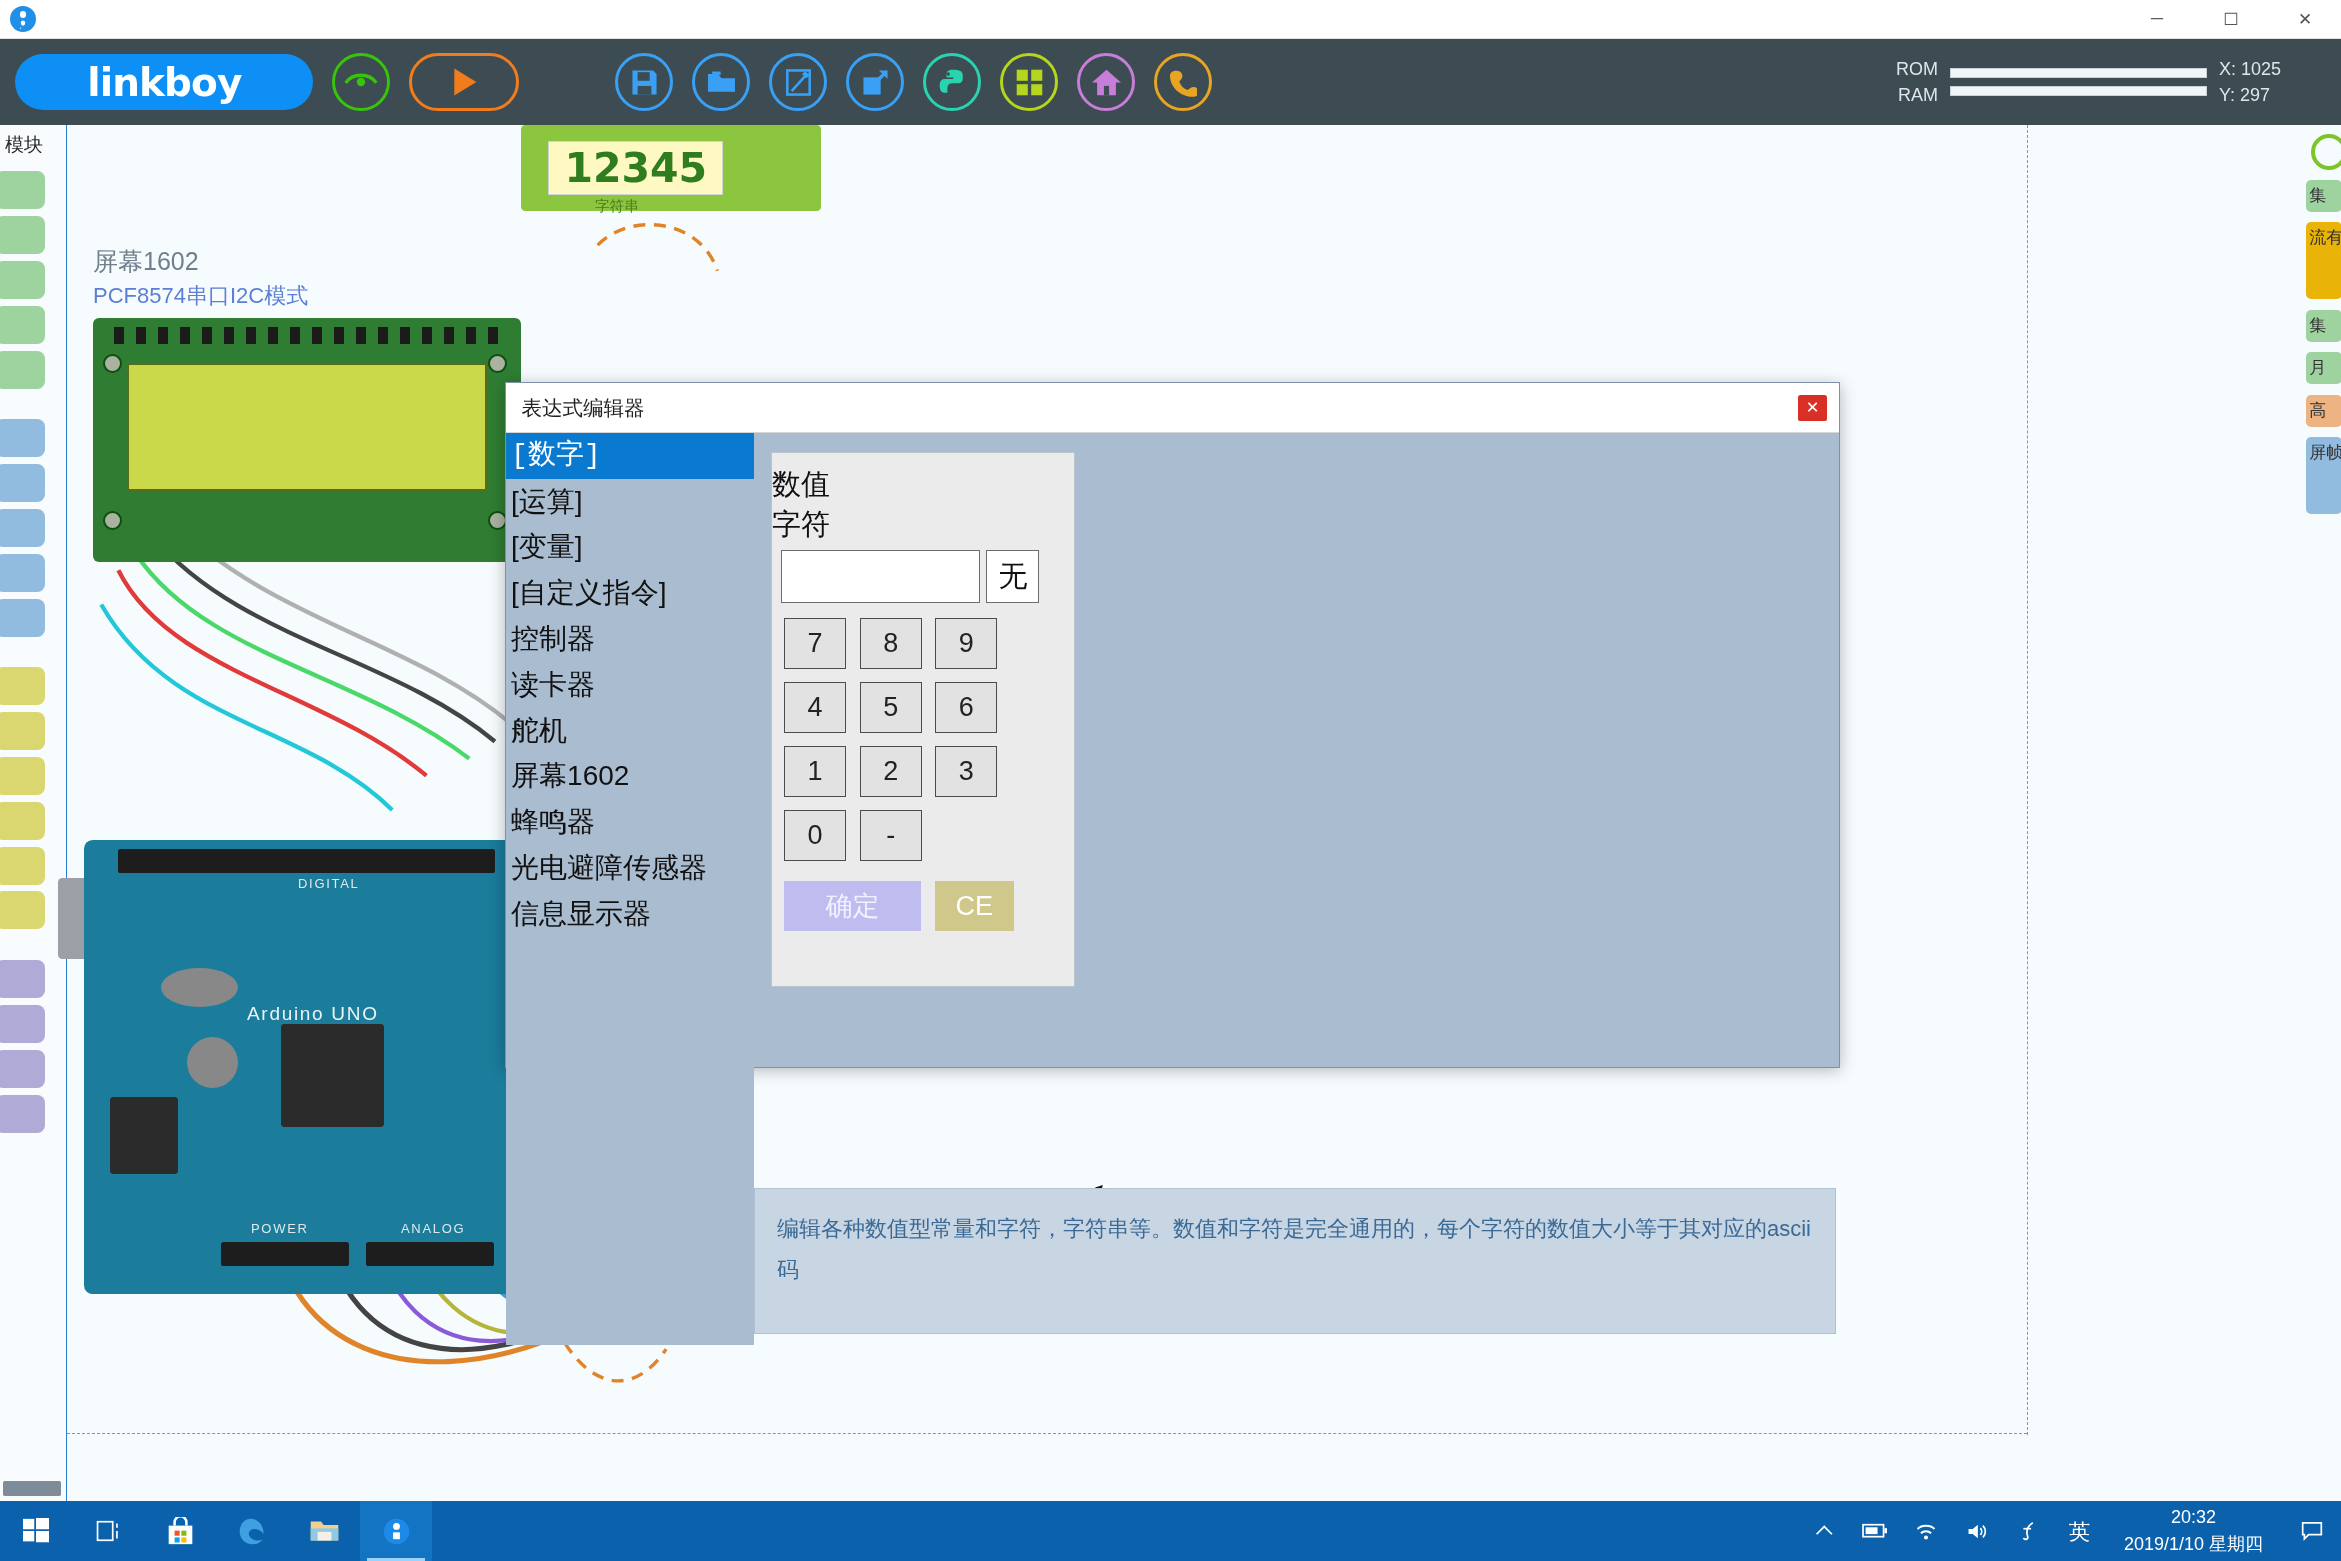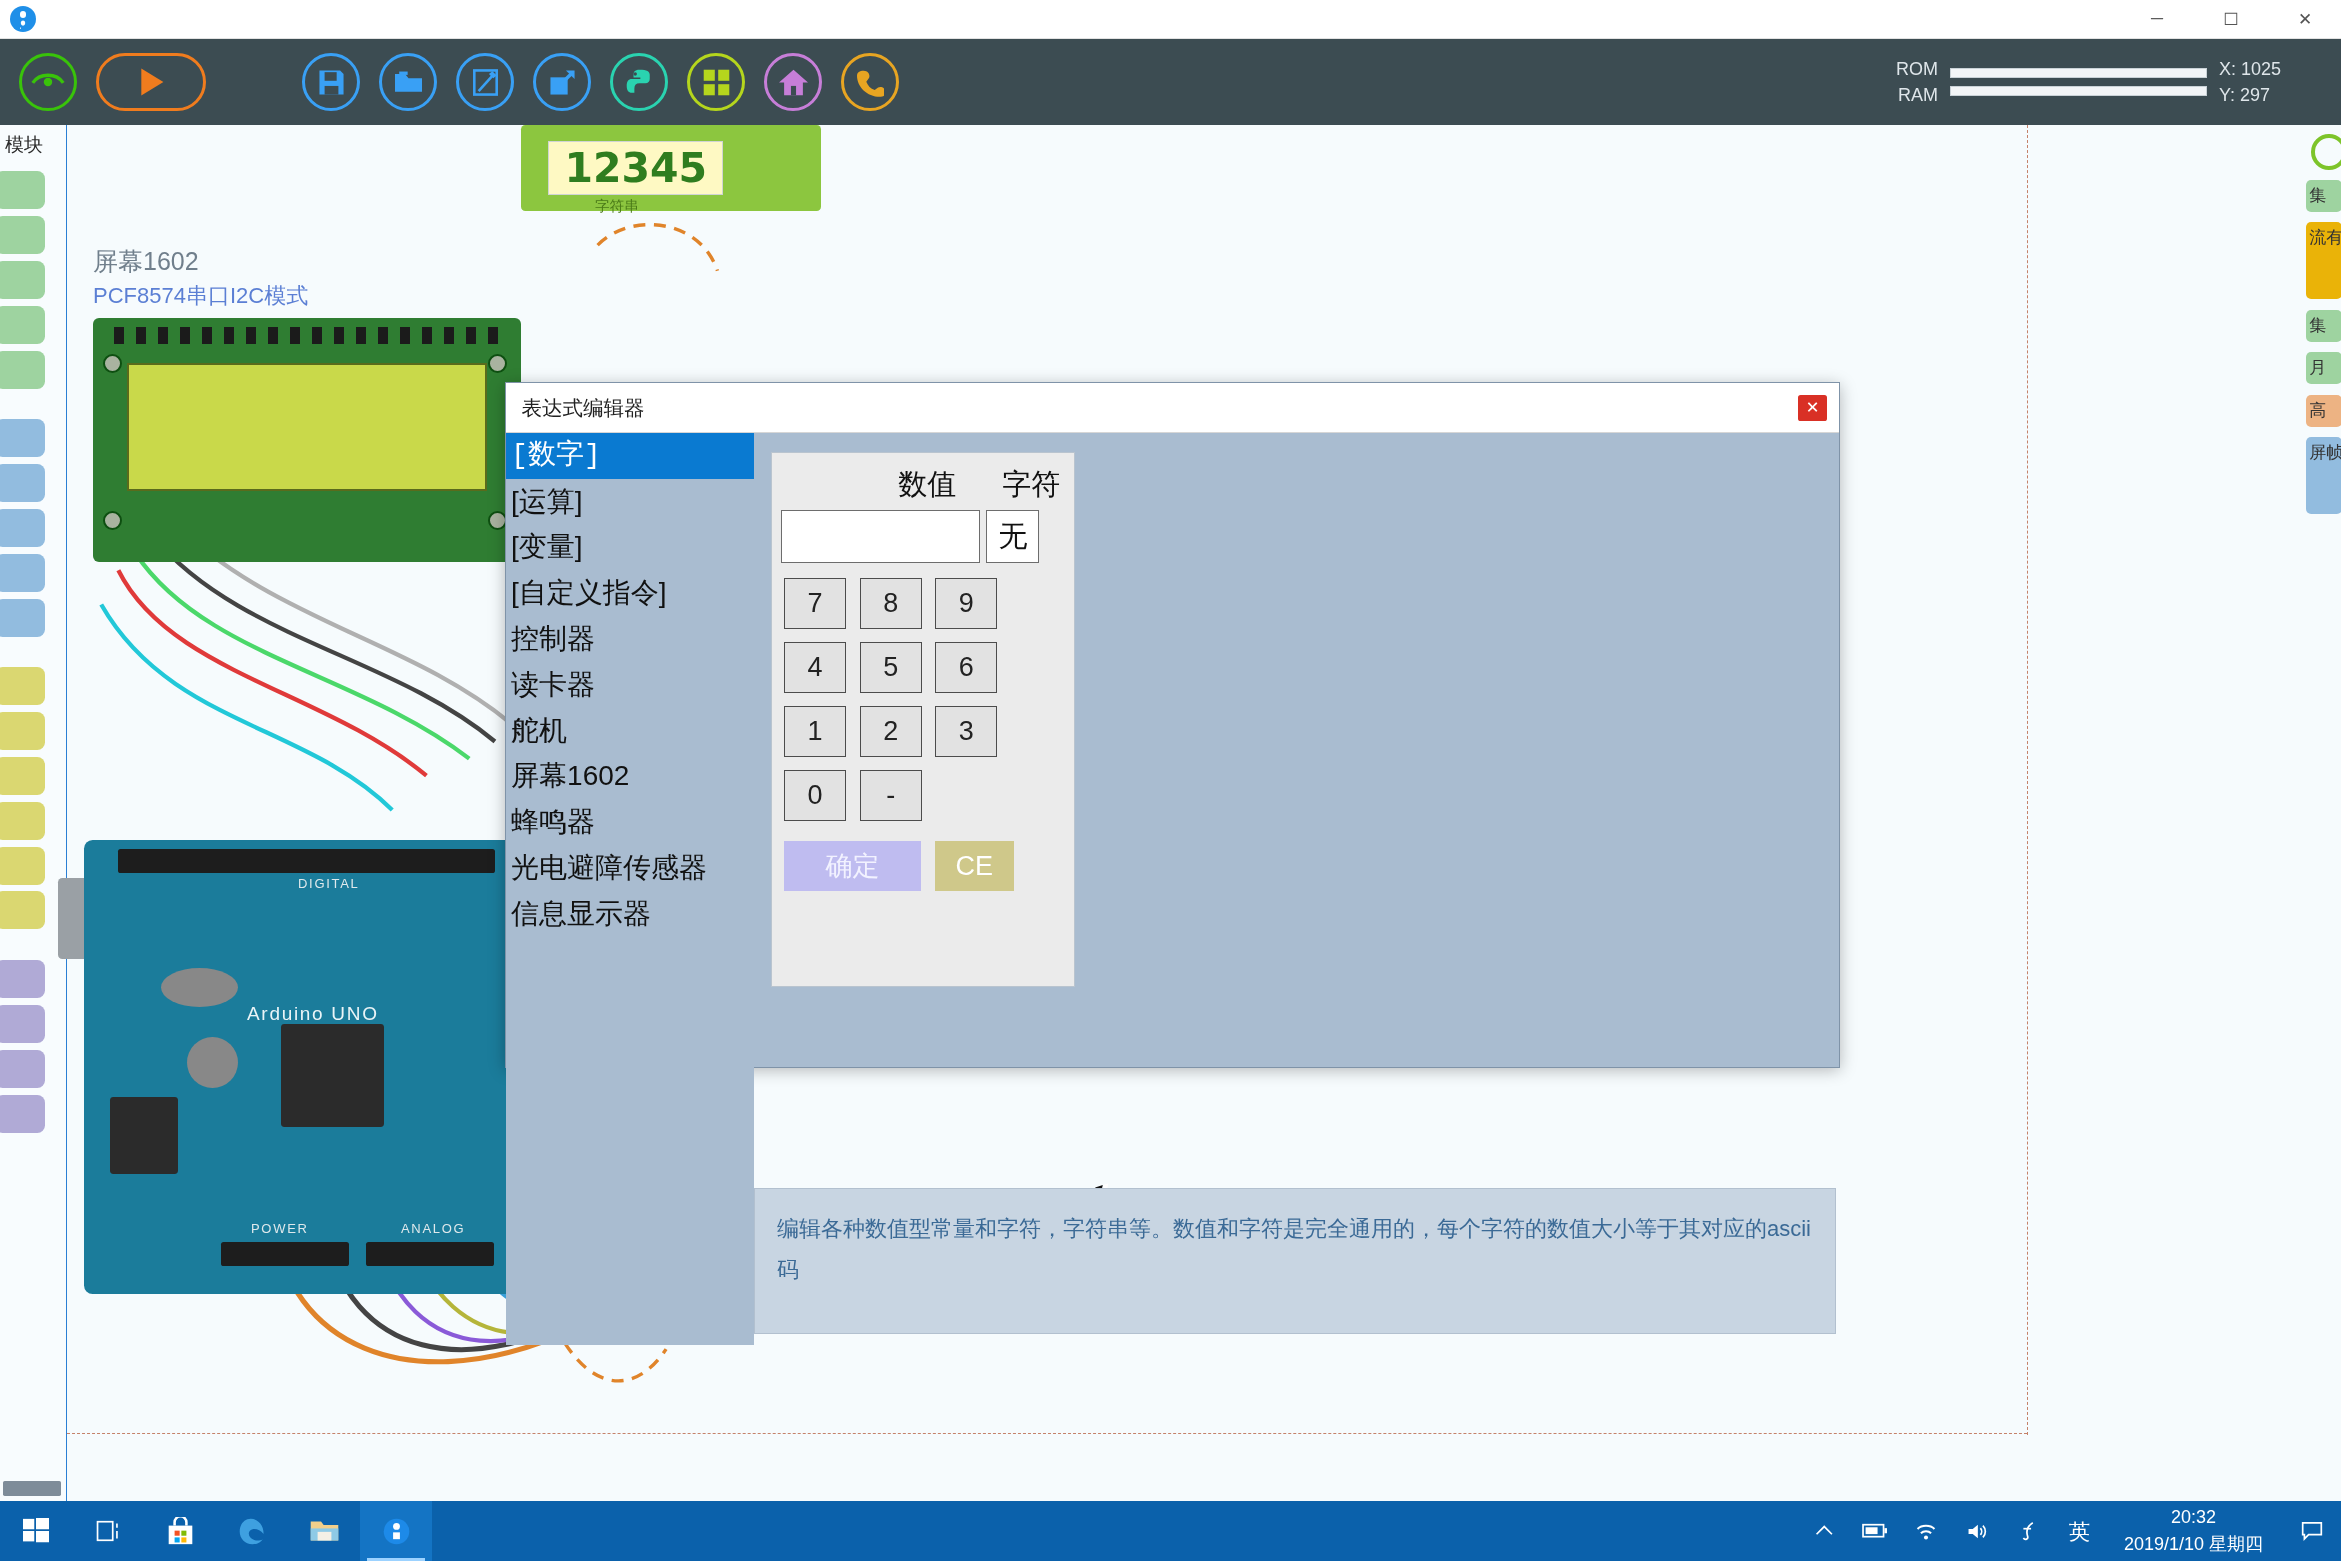--- a/index.html
+++ b/index.html
@@ -181,21 +181,21 @@
   .dlg-list-item {
     font-size: 28px; color: #111; padding: 0.9px 5.1px; line-height: 44px;
     white-space: nowrap;
   }
   .dlg-list-item.selected { background: #0a7ad1; color: #fff; font-family: Liberation Mono, monospace; }
 
   .keypad {
     position: absolute; left: 265px; top: 19px; width: 304px; height: 535px;
     background: #ebebeb; border: 0.9px solid #b9c4cf;
   }
-  .kp-heads { display: flex; justify-content: flex-end; padding: 12px 13.7px 5.1px 0; }
+  .kp-heads { display: flex; justify-content: flex-end; padding: 12px 13.7px 5.1px 0; flex-direction: column; }
   .kp-head { font-size: 29px; color: #111; }
   .kp-head.v { margin-right: 46px; }
   .kp-inputrow { display: flex; padding: 0 8.6px; align-items: flex-start; }
   .kp-input {
     width: 199px; height: 53px; background: #fff; border: 1.7px solid #6d6d6d;
     font-size: 24px; padding: 0 6.8px; outline: none;
     font-family: "Liberation Sans", sans-serif;
   }
   .kp-charbox {
     margin-left: 6.8px; width: 53px; height: 53px; background: #fff;
@@ -268,20 +268,21 @@
   <div class="titlebar">
     <div class="tb-icon"></div>
     <div class="tb-controls">
       <div class="tb-btn">─</div>
       <div class="tb-btn">☐</div>
       <div class="tb-btn">✕</div>
     </div>
   </div>
 
   <div class="toolbar">
+    <div class="logo">linkboy</div>
 
     <div class="tbar-icon" style="border-color:#39c30a">
       <svg width="34" height="22" viewBox="0 0 40 26">
           <path d="M2 14 C10 2, 30 2, 38 14" stroke="#39c30a" stroke-width="4" fill="none"></path>
           <circle cx="20" cy="13" r="5" fill="#39c30a"></circle>
         </svg>
     </div>
 
     <div class="tbar-icon wide" style="border-color:#f07c1e">
       <svg width="31" height="34" viewBox="0 0 36 40">

